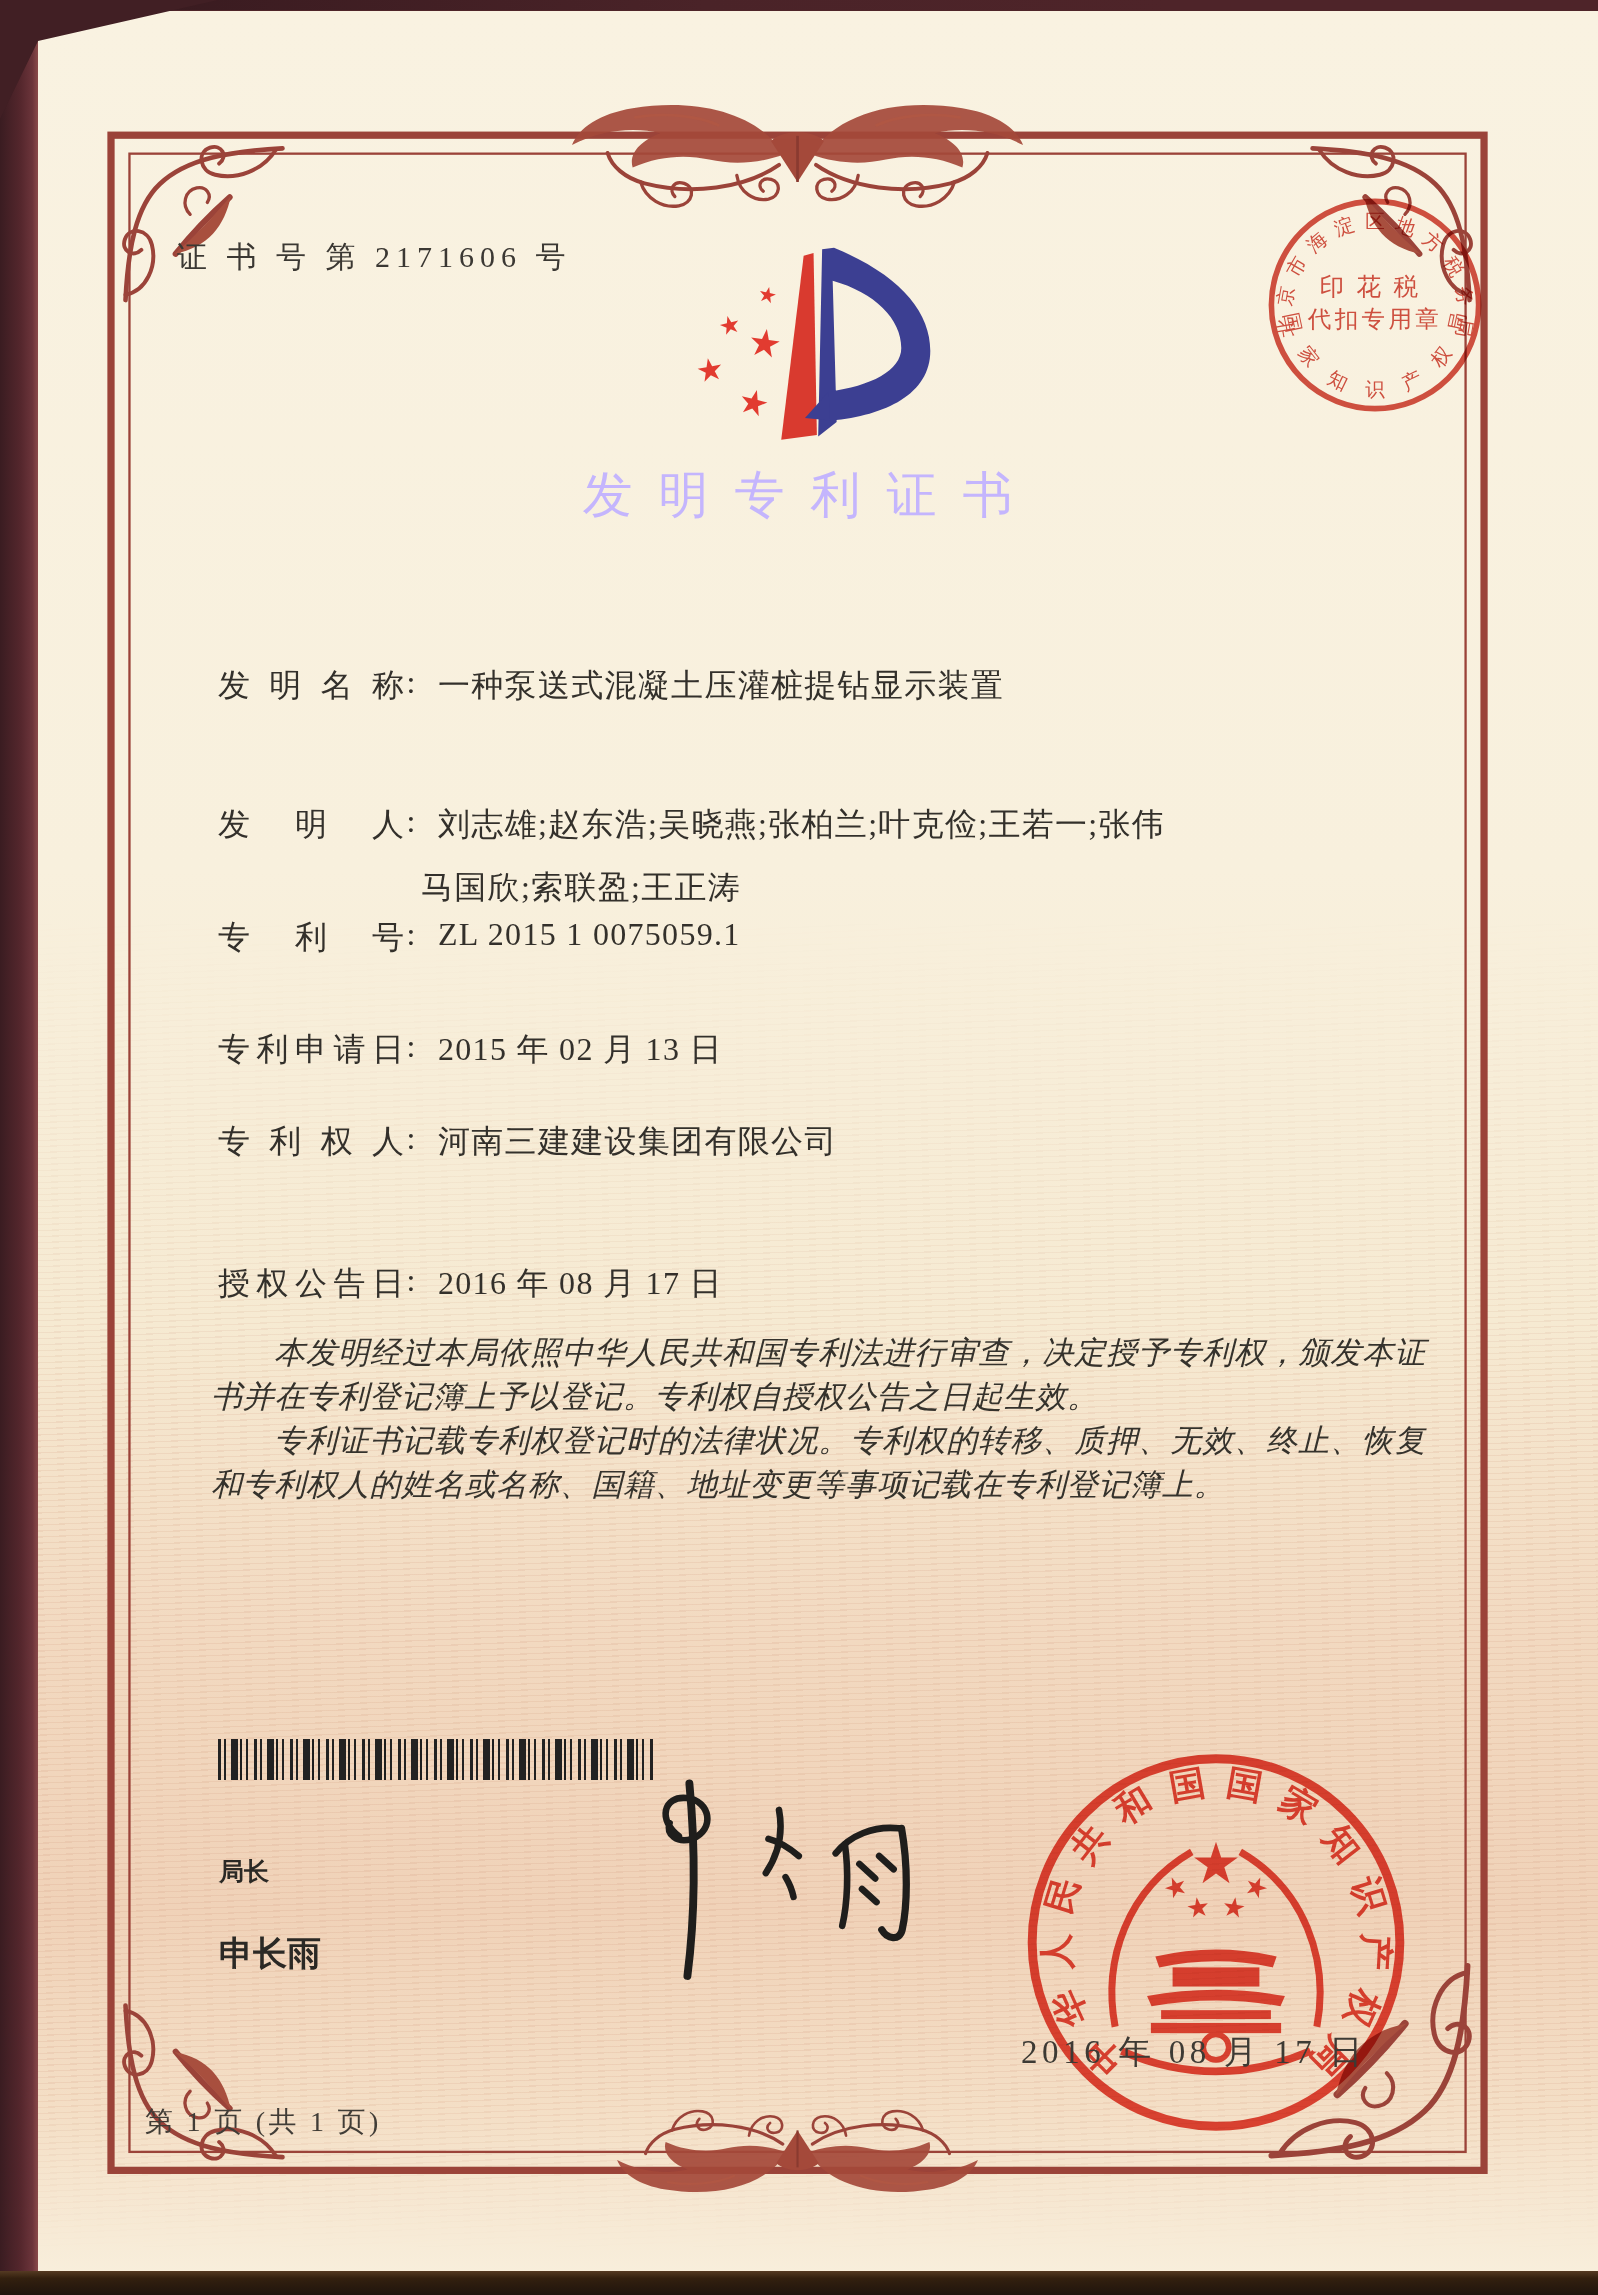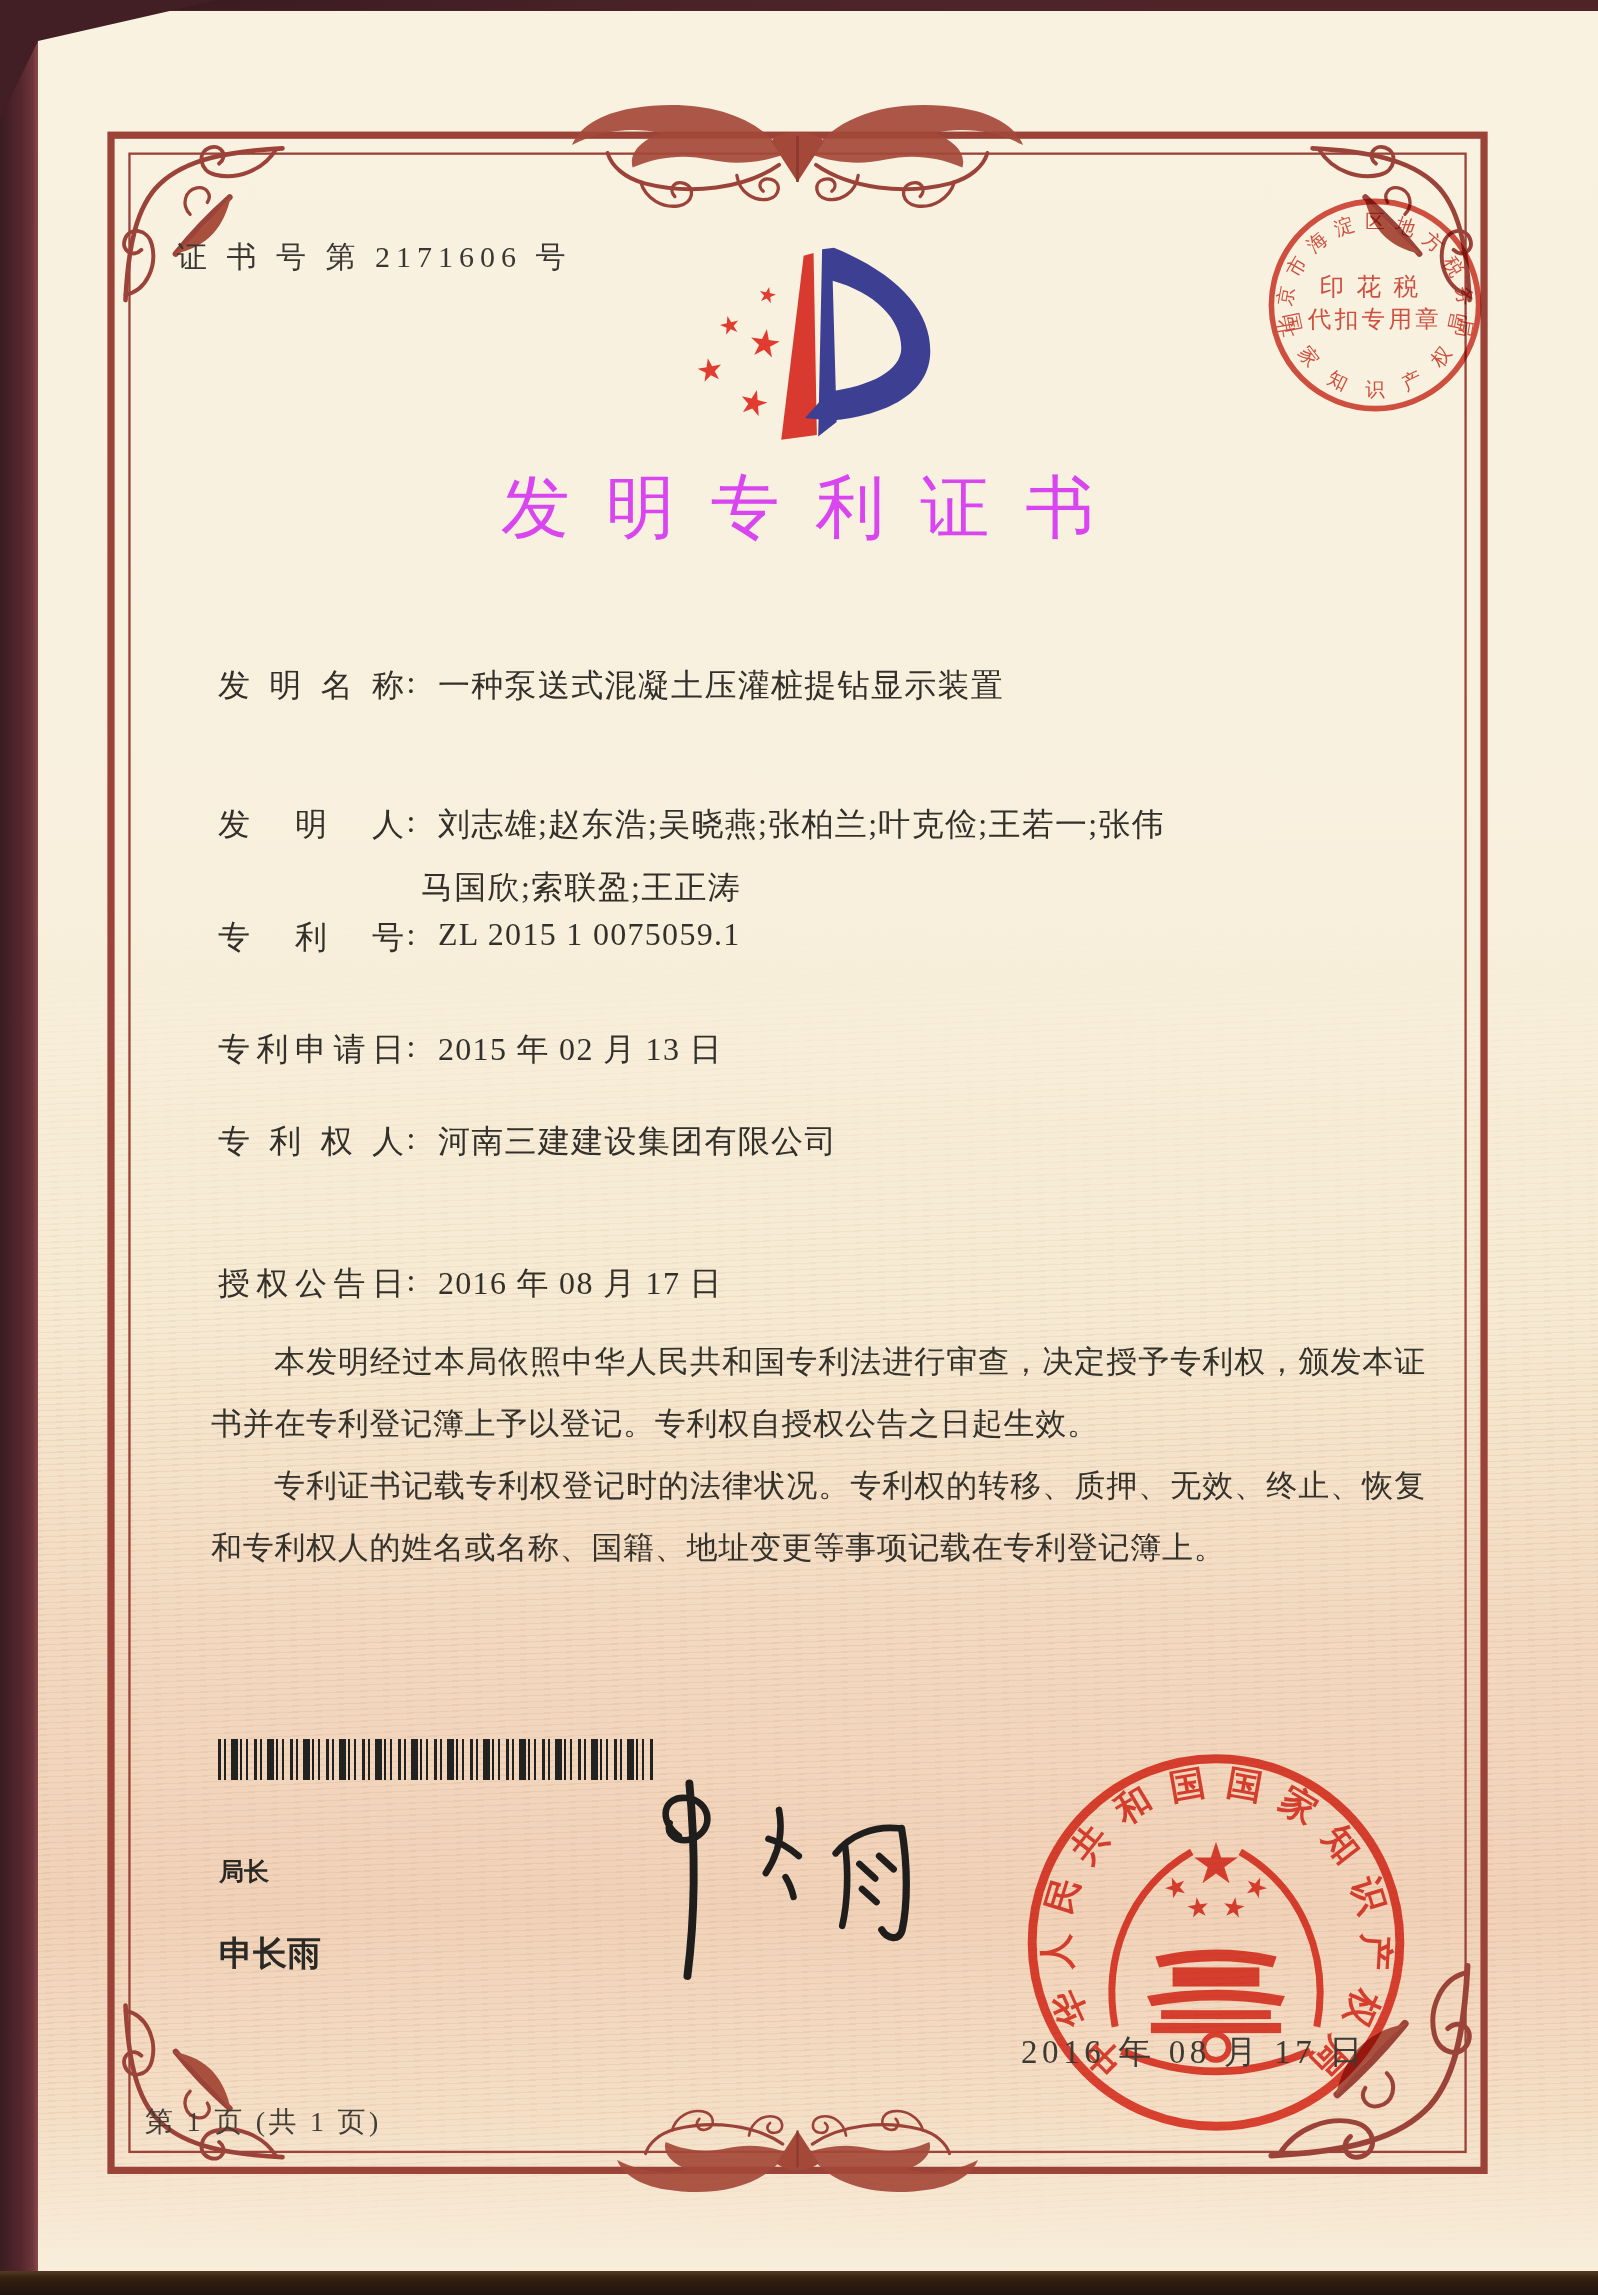--- a/index.html
+++ b/index.html
@@ -16,30 +16,30 @@
   .edge-top{position:absolute;left:0;top:0;width:1174px;height:10px;z-index:3;
     background:linear-gradient(90deg,#35191e 0%,#4a2328 60%,rgba(74,35,40,0) 100%);}
   .edge-corner{position:absolute;left:0;top:0;width:218px;height:119px;z-index:3;background:#411f24;
     clip-path:polygon(0 0,218px 0,38px 41px,0 119px);}
   .edge-bottom{position:absolute;left:0;bottom:0;width:1599px;height:24px;z-index:3;
     background:linear-gradient(0deg,#1f140d 0%,#33200f 70%,#553a22 100%);}
   .frame-svg{position:absolute;left:0;top:0;z-index:4;}
   .content{position:absolute;left:0;top:0;width:1599px;height:2295px;z-index:5;color:#2f2c28;}
   .cert-no{position:absolute;left:177px;top:237px;font-size:30px;letter-spacing:6px;color:#3b3833;}
   .logo{position:absolute;left:681px;top:245px;}
-  .title{position:absolute;left:111px;top:462px;width:1373px;text-align:center;font-size:69px;
-    letter-spacing:0.52em;text-indent:0.52em;color:#d946ef;font-weight:500;}
+  .title{position:absolute;left:111px;top:462px;width:1373px;text-align:center;font-size:50px;
+    letter-spacing:0.52em;text-indent:0.52em;color:#c4b5fd;font-weight:500;}
   .fields{position:absolute;left:218px;top:664px;font-size:32px;color:#33302b;}
   .frow{position:absolute;left:0;white-space:nowrap;}
   .flabel{display:inline-block;width:186px;text-align:justify;text-align-last:justify;vertical-align:top;}
   .fcolon{display:inline-block;margin-left:2.6px;vertical-align:top;}
   .fvalue{display:inline-block;margin-left:14.5px;vertical-align:top;letter-spacing:1.3px;}
   .fvalue2{position:absolute;left:203px;top:63px;letter-spacing:1.3px;white-space:nowrap;}
-  .paras{position:absolute;left:211px;top:1331px;width:1215px;font-size:31px;line-height:62px;
-    text-align:justify;color:#35322c;letter-spacing:0.7px;}
+  .paras{position:absolute;left:211px;top:1331px;width:1215px;font-size:31px;line-height:44px;
+    text-align:justify;color:#35322c;letter-spacing:0.7px;font-style:italic;}
   .paras p{margin:0;text-indent:63px;}
   .barcode{position:absolute;left:218px;top:1739px;width:437px;height:41px;
     background:repeating-linear-gradient(90deg,
       #222 0 3.3px, rgba(0,0,0,0) 3.3px 6px,
       #222 6px 8px, rgba(0,0,0,0) 8px 13px,
       #222 13px 20px, rgba(0,0,0,0) 20px 22px,
       #1d1d1d 22px 24px, rgba(0,0,0,0) 24px 28px,
       #222 28px 30px, rgba(0,0,0,0) 30px 36px);}
   .signer-title{position:absolute;left:219px;top:1855px;font-size:25px;font-weight:bold;
     font-family:"Liberation Sans","DejaVu Sans",sans-serif;color:#2b2925;}

